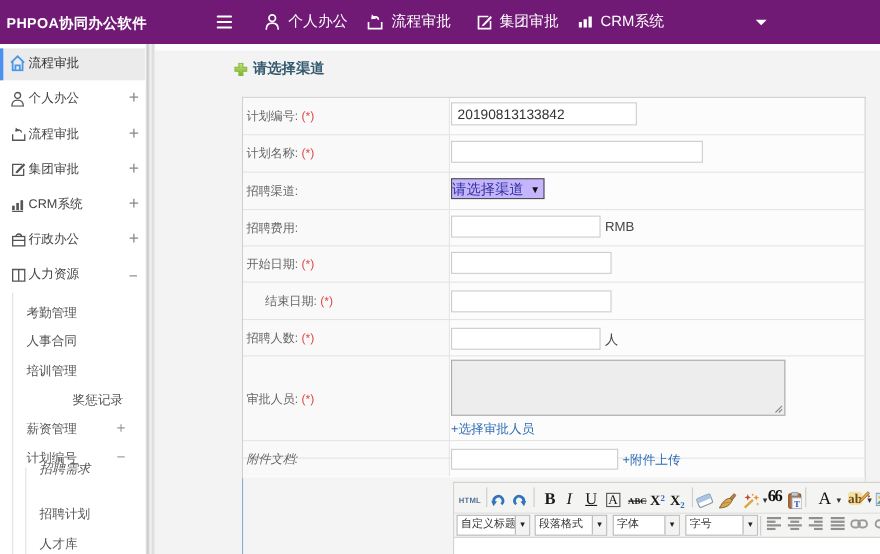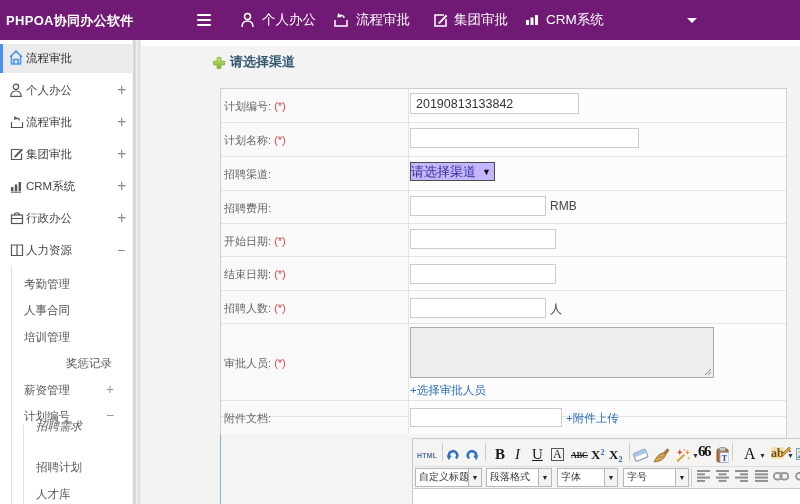--- a/index.html
+++ b/index.html
@@ -194,29 +194,29 @@
   <div class="frow" style="top:69px; height:33px;">
       <span class="flabel" style="line-height:33px;">招聘渠道:</span>
     </div>
   <div class="frow" style="top:103px; height:32px;">
       <span class="flabel" style="line-height:32px;">招聘费用:</span>
     </div>
   <div class="frow" style="top:136px; height:32px;">
       <span class="flabel" style="line-height:32px;">开始日期: <span class="st">(*)</span></span>
     </div>
   <div class="frow" style="top:169px; height:33px;">
-      <span class="flabel" style="line-height:33px;">结束日期: <span class="st">(*)</span></span>
+      <span class="flabel" style="line-height:33px;margin-left:17px;">结束日期: <span class="st">(*)</span></span>
     </div>
   <div class="frow" style="top:203px; height:32px;">
       <span class="flabel" style="line-height:32px;">招聘人数: <span class="st">(*)</span></span>
     </div>
   <div class="frow" style="top:236px; height:76px;">
       <span class="flabel" style="line-height:76px;">审批人员: <span class="st">(*)</span></span>
     </div>
-  <div class="frow" style="top:313px; height:15px;">
+  <div class="frow" style="top:313px; height:15px;font-style:italic;">
       <span class="flabel" style="line-height:32px;">附件文档:</span>
     </div>
   <div style="position:absolute; left:0; top:345px; width:565px; height:70px; background:#f4f4f4;"></div>
 </div>
 <div class="abs" style="left:220px; top:435px; width:1px; height:69px; background:#8aafc8;"></div>
 
 <input class="inp" style="left: 410px; top: 93px; width: 169px; height: 21px; font-size: 12.5px; color: rgb(51, 51, 51); padding-left: 5px; font-family: &quot;Liberation Sans&quot;, sans-serif;" value="20190813133842">
 <div class="inp" style="left:410px; top:128px; width:229px; height:20px;"></div>
 <div class="abs" style="left:410px; top:162px; width:85px; height:19px; background:#c4b5fd; border:1px solid #4c4c4c; font-size:13px; color:#32329b; line-height:17px; padding-left:0;">请选择渠道<span style="position:absolute; right:3px; top:1px; font-size:9px; color:#111;">▼</span></div>
 <div class="inp" style="left:410px; top:196px; width:136px; height:20px;"></div>

